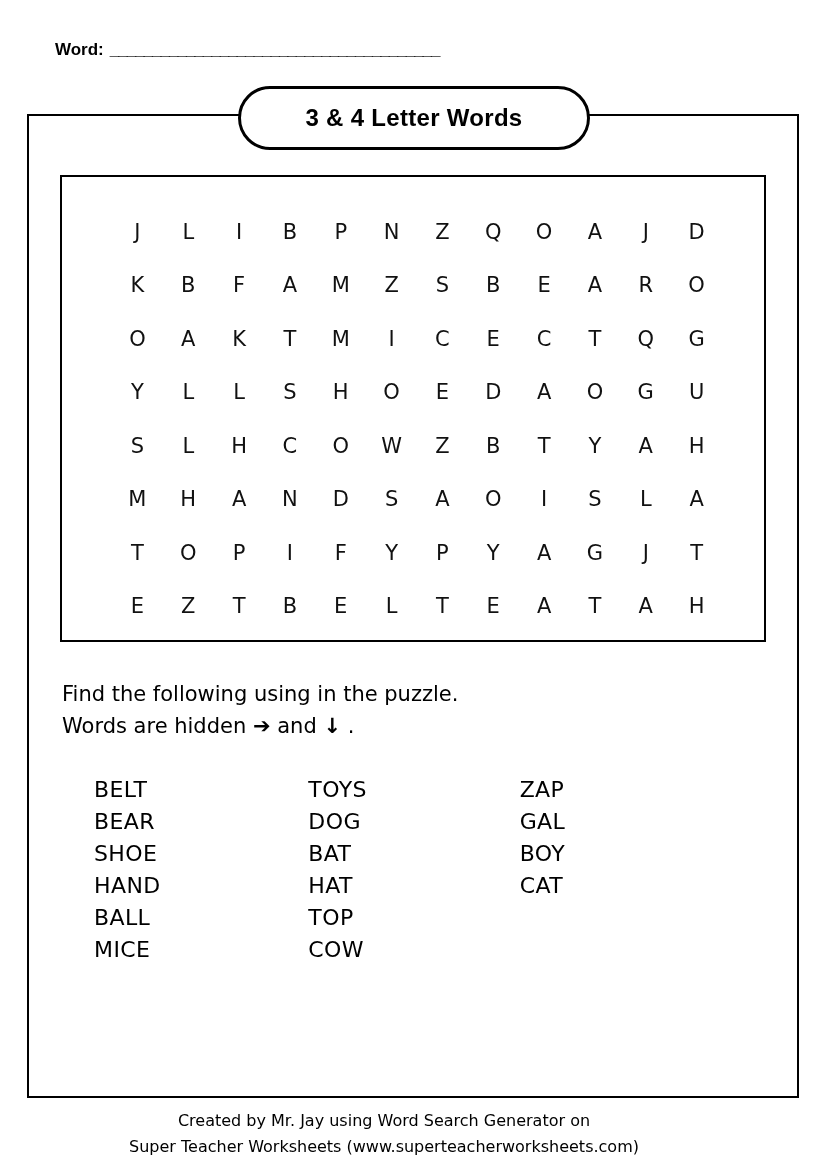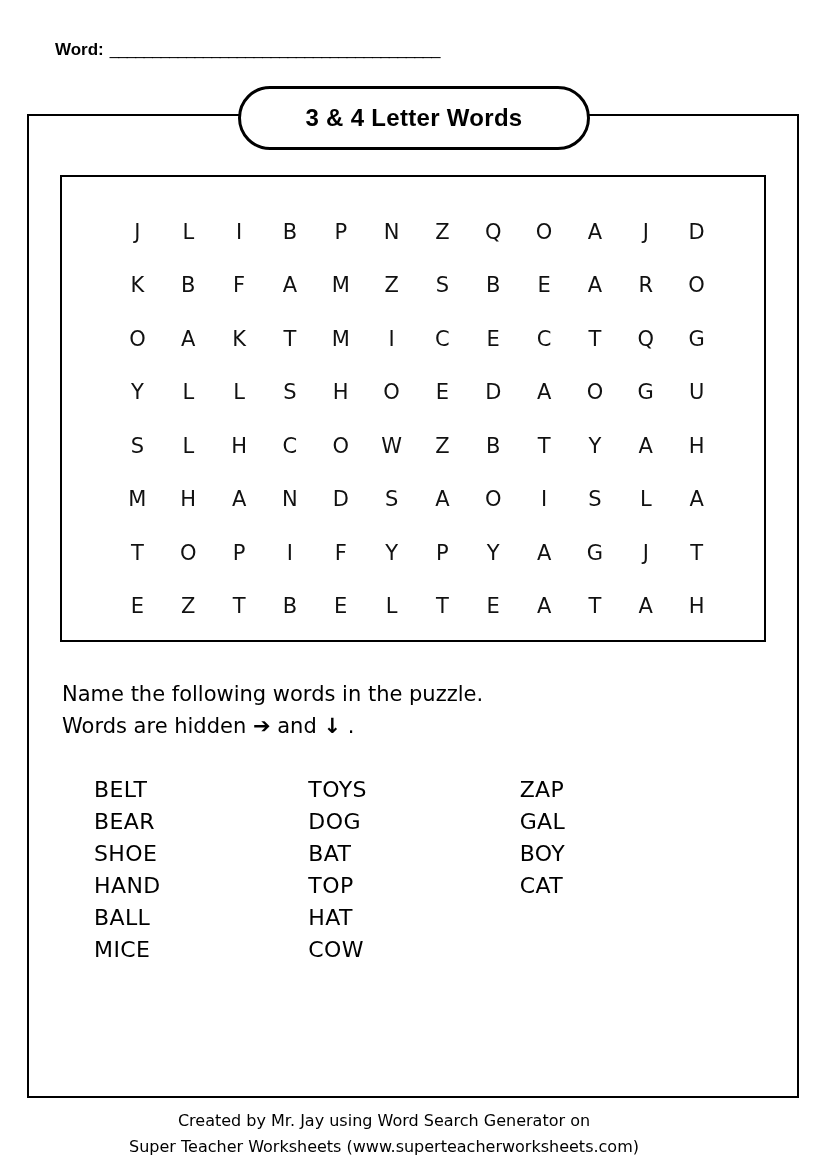--- a/index.html
+++ b/index.html
@@ -21,21 +21,21 @@
     position: absolute;
     top: 40px;
     left: 55px;
     display: flex;
     align-items: baseline;
     font-size: 17px;
     font-weight: bold;
   }
   .name-label { margin-right: 6px; }
   .name-blank {
-    font-weight: normal;
+    font-weight: bold;
     letter-spacing: -1px;
     font-size: 17px;
   }
 
   
   .page-frame {
     position: absolute;
     left: 27px;
     top: 114px;
     width: 772px;
@@ -252,21 +252,21 @@
       <div class="cell">T</div>
       <div class="cell">E</div>
       <div class="cell">A</div>
       <div class="cell">T</div>
       <div class="cell">A</div>
       <div class="cell">H</div>
     </div>
 </div>
 
 <div class="instructions">
-  <div>Name the following words in the puzzle.</div>
+  <div>Find the following using in the puzzle.</div>
   <div>
     <span>Words are hidden</span>
     <span class="arrow">➔</span>
     <span>and</span>
     <span class="arrow">↓</span>
     <span>.</span>
   </div>
 </div>
 
 <div class="word-columns" id="word-columns">
@@ -275,22 +275,22 @@
       <div class="word">BEAR</div>
       <div class="word">SHOE</div>
       <div class="word">HAND</div>
       <div class="word">BALL</div>
       <div class="word">MICE</div>
     </div>
     <div class="word-col">
       <div class="word">TOYS</div>
       <div class="word">DOG</div>
       <div class="word">BAT</div>
+      <div class="word">HAT</div>
       <div class="word">TOP</div>
-      <div class="word">HAT</div>
       <div class="word">COW</div>
     </div>
     <div class="word-col">
       <div class="word">ZAP</div>
       <div class="word">GAL</div>
       <div class="word">BOY</div>
       <div class="word">CAT</div>
     </div>
   </div>
 

